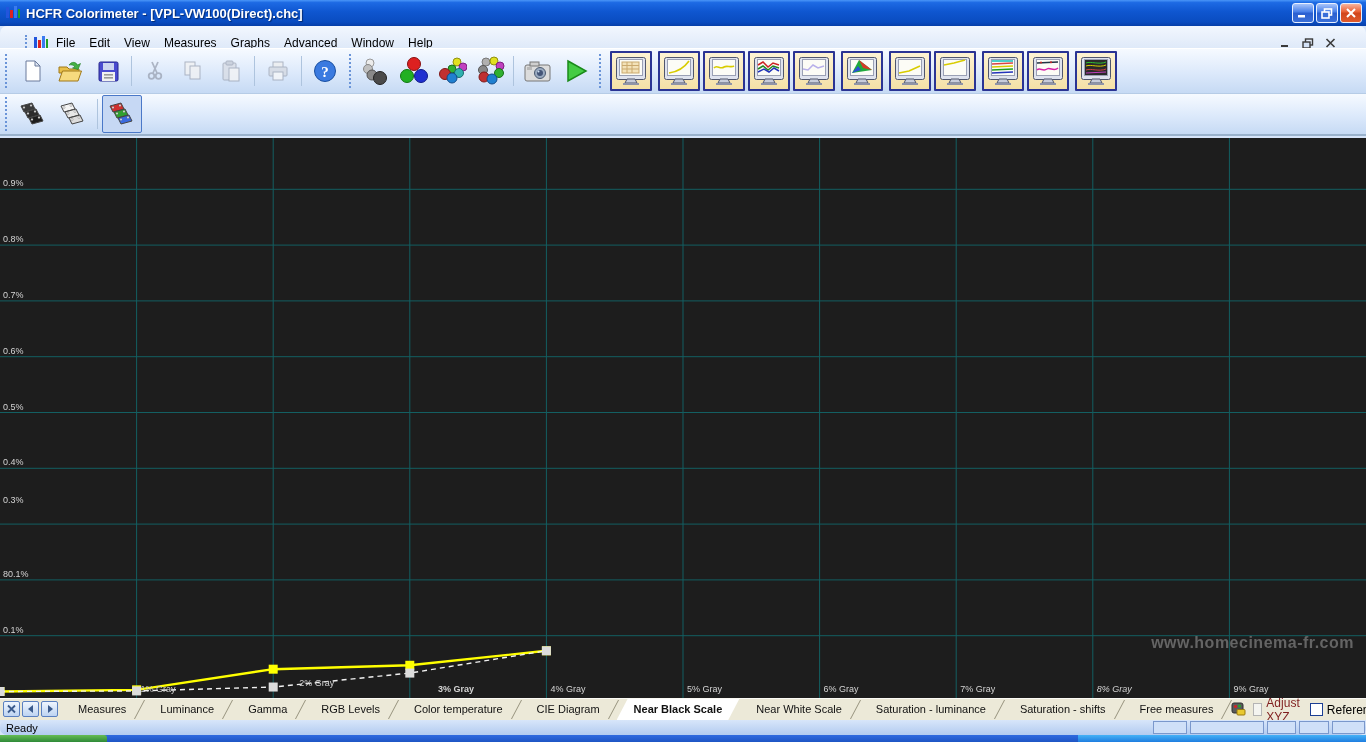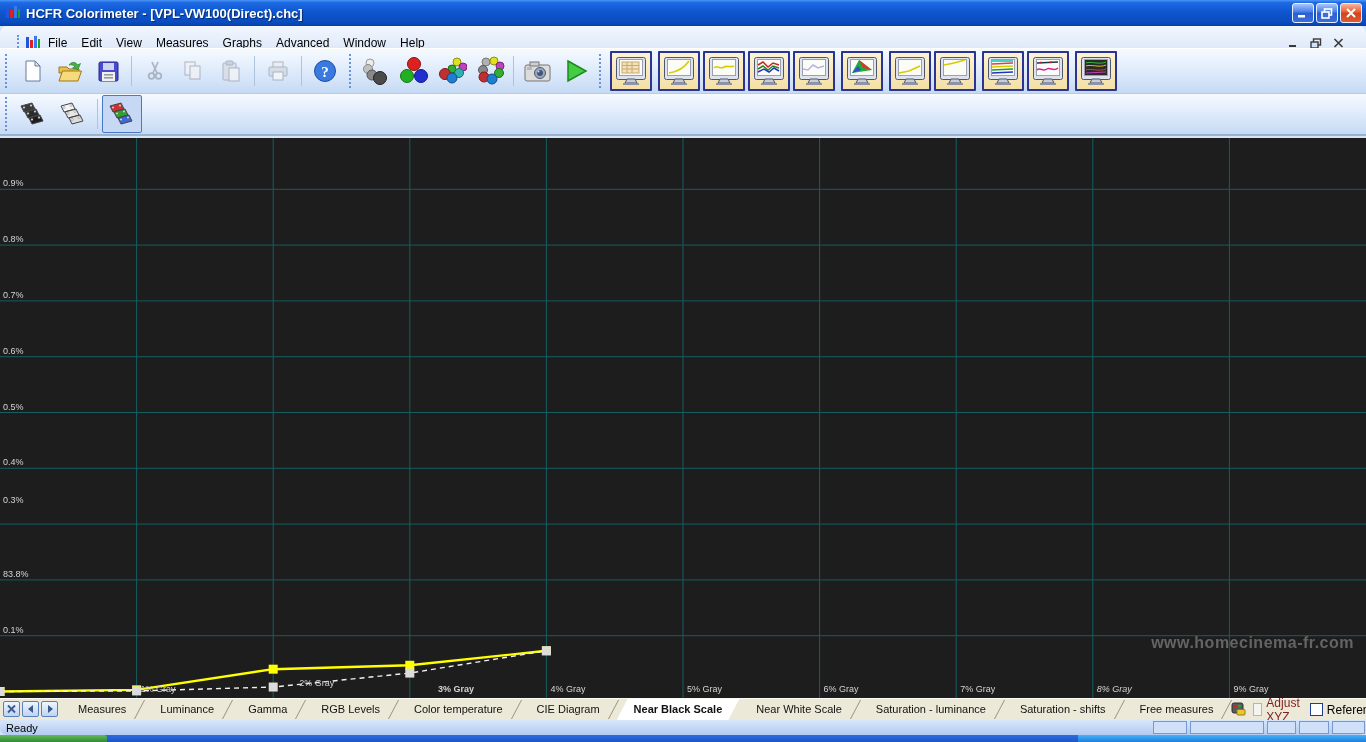--- a/index.html
+++ b/index.html
@@ -15,21 +15,21 @@
     display:flex; align-items:center; padding:0 4px 0 5px;
   }
   .title-text{ color:#fff; font-weight:bold; font-size:13px; margin-left:5px; flex:1;
     text-shadow:1px 1px 1px #04屏2a70; text-shadow:1px 1px 1px #042a70; white-space:nowrap;}
   .win-btn{ width:22px; height:20px; border-radius:3px; margin-left:2px; border:1px solid #e8f0ff;
     display:flex; align-items:center; justify-content:center; }
   .win-btn.blue{ background:linear-gradient(#a8c4fa 0%,#447de8 45%,#2a5fd0 50%,#3a6fd8 100%); }
   .win-btn.red{ background:linear-gradient(#f8b49c 0%,#e85c30 45%,#d0451c 50%,#e05a2c 100%); }
   
   .menubar{ position:absolute; top:26px; left:0; right:0; height:34px;
-    background:linear-gradient(#f2f7fe,#d4e2f6); display:flex; align-items:center; padding:0 12px;border-radius:7px; }
+    background:linear-gradient(#f2f7fe,#d4e2f6); display:flex; align-items:center; padding:0 20px;border-radius:7px; }
   .menu-item{ display:inline-block; padding:3px 7px; font-size:12px; color:#000; cursor:default; }
   .menu-item::first-letter{ text-decoration:underline; }
   .mdi-controls{ margin-left:auto; display:flex; gap:6px; padding-right:8px; }
   .mdi-btn{ width:16px; height:14px; display:flex; align-items:center; justify-content:center; }
   
   .toolrow{ position:absolute; left:0; right:0; display:flex; align-items:center;
     background:linear-gradient(#f6faff 0%,#dcE9fb 55%,#c6daf4 100%);
     background:linear-gradient(#f6faff 0%,#dce9fb 55%,#c6daf4 100%); }
   #row1{ top:48px; height:46px; border-top:1px solid #fff; border-bottom:1px solid #b6cce6;}
   #row2{ top:94px; height:42px; border-bottom:2px solid #9ab2cc; }
@@ -510,21 +510,21 @@
         <rect x="541.9" y="508.26599999999996" width="9" height="9" fill="#ffff00"></rect>
         <polyline points="0,553.5 136.6,552.942 273.2,549.036 409.79999999999995,535.086 546.4,512.766" fill="none" stroke="#f0f0f0" stroke-width="1.4" stroke-dasharray="5 4"></polyline>
         <rect x="-4.5" y="549" width="9" height="9" fill="#dcdcdc"></rect>
         <rect x="132.1" y="548.442" width="9" height="9" fill="#dcdcdc"></rect>
         <rect x="268.7" y="544.536" width="9" height="9" fill="#dcdcdc"></rect>
         <rect x="405.29999999999995" y="530.586" width="9" height="9" fill="#dcdcdc"></rect>
         <rect x="541.9" y="508.26599999999996" width="9" height="9" fill="#dcdcdc"></rect>
       </svg>
     <div id="chart-labels">
         <span class="ylab" style="top: 487.7px;">0.1%</span>
-        <span class="ylab" style="top: 431.9px;">83.8%</span>
+        <span class="ylab" style="top: 431.9px;">80.1%</span>
         <span class="ylab" style="top: 358px;">0.3%</span>
         <span class="ylab" style="top: 320.3px;">0.4%</span>
         <span class="ylab" style="top: 264.5px;">0.5%</span>
         <span class="ylab" style="top: 208.7px;">0.6%</span>
         <span class="ylab" style="top: 152.9px;">0.7%</span>
         <span class="ylab" style="top: 97.1px;">0.8%</span>
         <span class="ylab" style="top: 41.3px;">0.9%</span>
         <span class="xlab" style="left: 140.6px; top: 546px;">1% Gray</span>
         <span class="xlab" style="left: 277.2px; top: 540px; margin-left: 22px;">2% Gray</span>
         <span class="xlab" style="left: 438px; top: 546px; font-weight: bold;">3% Gray</span>

